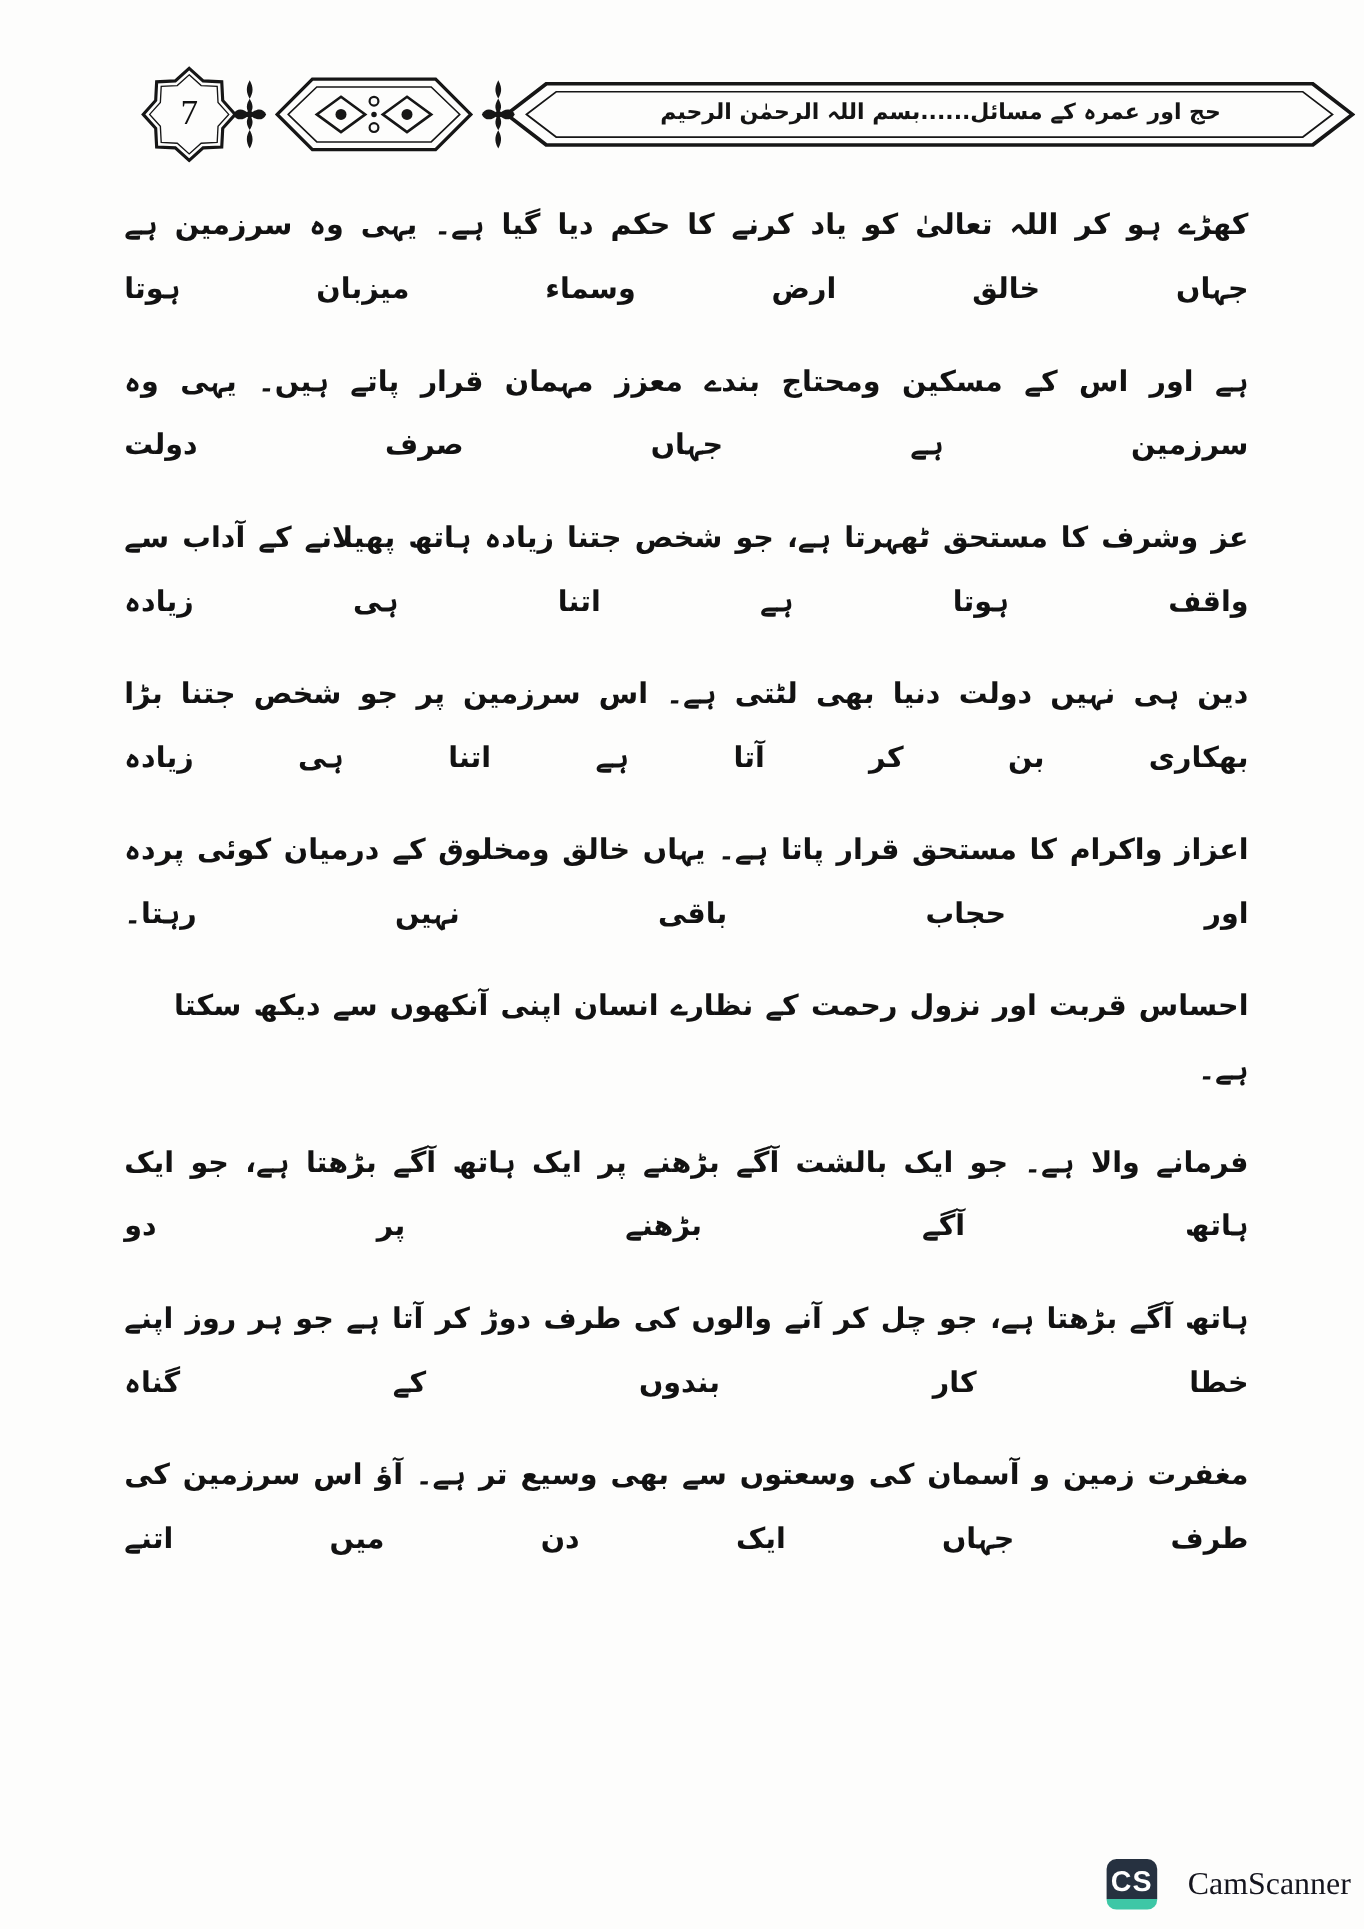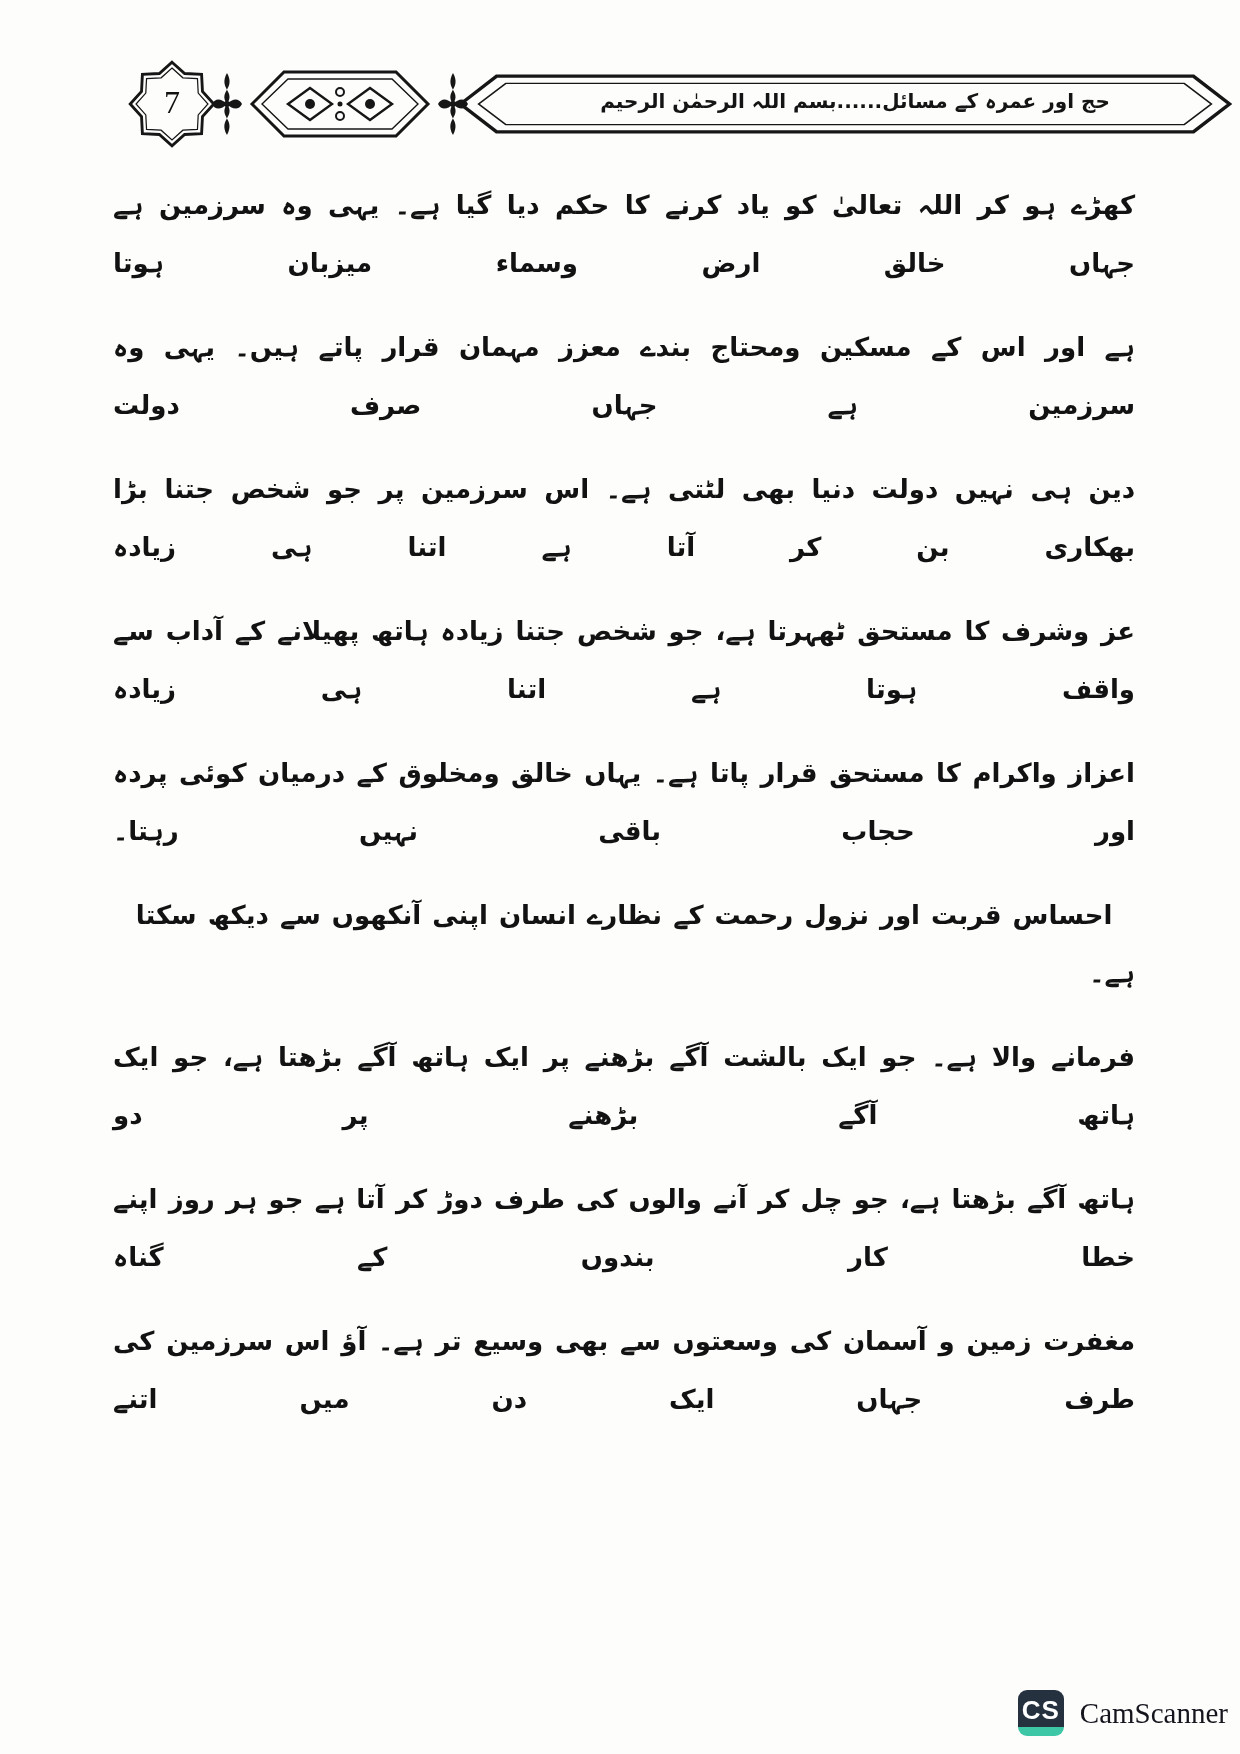--- a/index.html
+++ b/index.html
@@ -48,27 +48,27 @@
     position:absolute;top:150px;right:105px;left:113px;
     direction:rtl;
     font-size:26px;line-height:58px;
   }
   .line{
     text-align:justify;
     text-align-last:justify;
     word-spacing:2px;
     font-weight:bold;
   }
-  .line.last{text-align:center;text-align-last:right;}
+  .line.last{text-align:right;text-align-last:right;}
   .ind70{padding-right:70px;}
   .para2{margin-top:8px;}
   
   .watermark{
     position:absolute;right:12px;top:1690px;
-    display:flex;align-items:center;gap:16px;
+    display:flex;align-items:center;gap:28px;
     direction:ltr;
   }
   .cs-logo{
     width:46px;height:46px;border-radius:9px;
     background:linear-gradient(to bottom,#263140 0 80%,#3ec7a6 80% 100%);
     display:flex;align-items:center;justify-content:center;
   }
   .cs-logo span{
     color:#ffffff;font-weight:700;font-size:26px;
     font-family:"Liberation Sans",sans-serif;
@@ -128,22 +128,22 @@
       </svg>
       <span class="banner-text">حج اور عمرہ کے مسائل......بسم اللہ الرحمٰن الرحیم</span>
     </div>
   </header>
 
   <main class="body-text">
 
     <section>
       <p class="line">کھڑے ہو کر اللہ تعالیٰ کو یاد کرنے کا حکم دیا گیا ہے۔ یہی وہ سرزمین ہے جہاں خالق ارض وسماء میزبان ہوتا</p>
       <p class="line">ہے اور اس کے مسکین ومحتاج بندے معزز مہمان قرار پاتے ہیں۔ یہی وہ سرزمین ہے جہاں صرف دولت</p>
+      <p class="line">عز وشرف کا مستحق ٹھہرتا ہے، جو شخص جتنا زیادہ ہاتھ پھیلانے کے آداب سے واقف ہوتا ہے اتنا ہی زیادہ</p>
       <p class="line">دین ہی نہیں دولت دنیا بھی لٹتی ہے۔ اس سرزمین پر جو شخص جتنا بڑا بھکاری بن کر آتا ہے اتنا ہی زیادہ</p>
-      <p class="line">عز وشرف کا مستحق ٹھہرتا ہے، جو شخص جتنا زیادہ ہاتھ پھیلانے کے آداب سے واقف ہوتا ہے اتنا ہی زیادہ</p>
       <p class="line">اعزاز واکرام کا مستحق قرار پاتا ہے۔ یہاں خالق ومخلوق کے درمیان کوئی پردہ اور حجاب باقی نہیں رہتا۔</p>
       <p class="line last">احساس قربت اور نزول رحمت کے نظارے انسان اپنی آنکھوں سے دیکھ سکتا ہے۔</p>
     </section>
 
     <section class="para2">
       <p class="line">فرمانے والا ہے۔ جو ایک بالشت آگے بڑھنے پر ایک ہاتھ آگے بڑھتا ہے، جو ایک ہاتھ آگے بڑھنے پر دو</p>
       <p class="line">ہاتھ آگے بڑھتا ہے، جو چل کر آنے والوں کی طرف دوڑ کر آتا ہے جو ہر روز اپنے خطا کار بندوں کے گناہ</p>
       <p class="line">مغفرت زمین و آسمان کی وسعتوں سے بھی وسیع تر ہے۔ آؤ اس سرزمین کی طرف جہاں ایک دن میں اتنے</p>
 
     </section>

